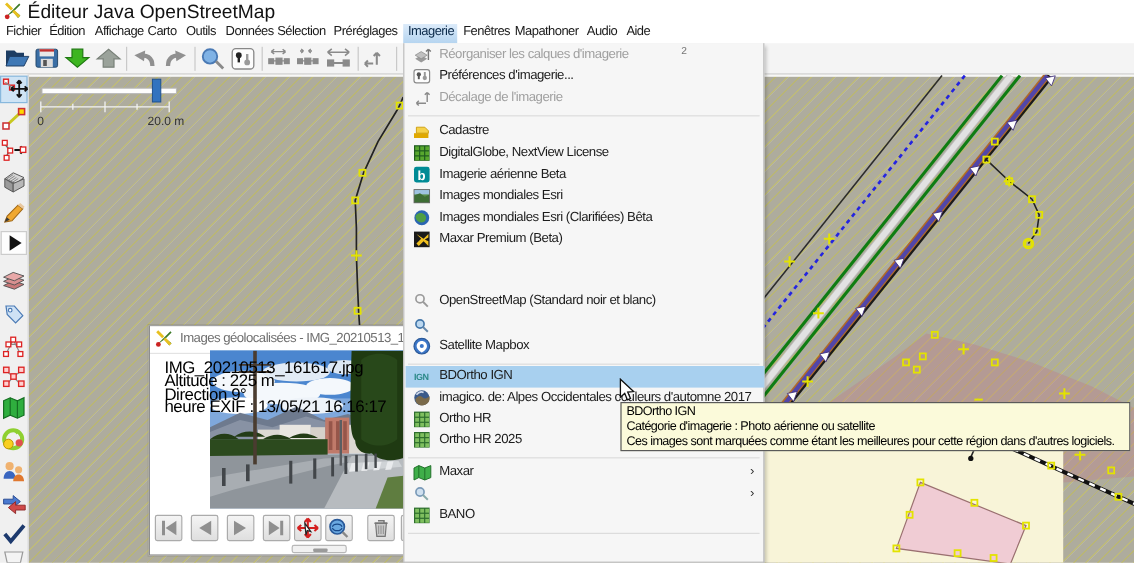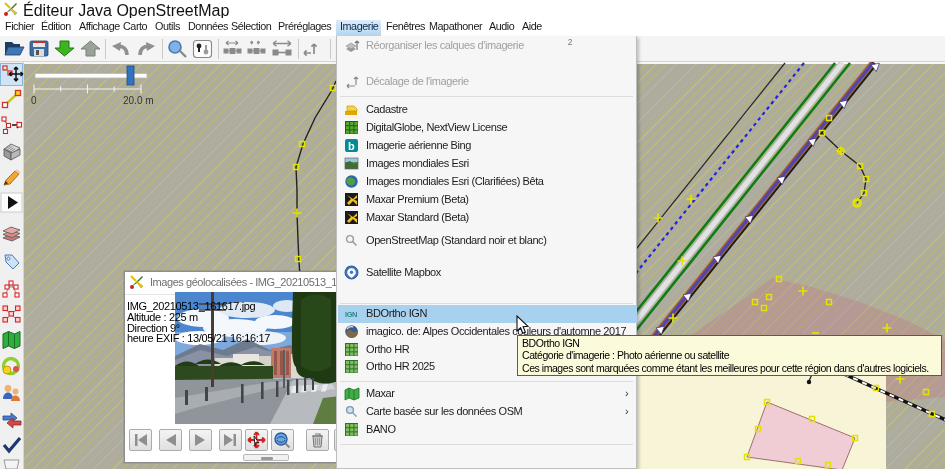--- a/index.html
+++ b/index.html
@@ -12,21 +12,21 @@
 .tsep{position:absolute;top:3px;width:1px;height:20px;background:#c9c9c9}
 #sidebar{position:absolute;left:0;top:62px;width:24px;height:407px;background:#f0f0f0;border-right:1px solid #d5d5d5}
 #map{position:absolute;left:24px;top:62px;width:921px;height:407px;background-color:#aeac9d;
  background-image:repeating-linear-gradient(135deg,rgba(198,193,70,.46) 0 1.1px,rgba(0,0,0,0) 1.1px 7px),
  repeating-linear-gradient(135deg,rgba(255,255,255,.10) 0 1.5px,rgba(0,0,0,0) 1.5px 14px);}
 #mapsvg{position:absolute;left:0;top:0}
 #photowin{position:absolute;left:124px;top:271px;width:216px;height:192px;background:#fff;border:1px solid #8e8e8e;box-shadow:0 0 0 1px rgba(0,0,0,.08)}
 #pwtitle{position:absolute;left:0;top:0;width:100%;height:23px;background:#fff;border-bottom:1px solid #e3e3e3;color:#6f6f6f;font-size:12px}
 #pwtitle .tx{position:absolute;left:25px;top:4px;white-space:nowrap;font-size:11px;letter-spacing:-0.45px}
 #photo{position:absolute;left:50px;top:20px;width:165px;height:132px;overflow:hidden;background:linear-gradient(#4687cf,#90b8e0 45%,#b8c8d8 55%)}
-#pwinfo{position:absolute;left:2px;top:29px;font-size:11px;letter-spacing:-0.35px;line-height:10.8px;color:#000;white-space:nowrap}
+#pwinfo{position:absolute;left:12px;top:29px;font-size:14px;letter-spacing:-0.35px;line-height:10.8px;color:#000;white-space:nowrap}
 .pbtn{position:absolute;width:23px;height:22px;background:linear-gradient(#f4f4f4,#dfdfdf);border:1px solid #ababab;border-radius:2px}
 #dropdown{position:absolute;left:336px;top:36px;width:301px;height:433px;background:#f6f6f6;border:1px solid #bdbdbd;border-top:none;box-shadow:2px 2px 3px rgba(0,0,0,.22)}
 .mi{position:absolute;left:1px;width:248px;height:18px;font-size:11px;letter-spacing:-0.4px;color:#1c1c1c;white-space:nowrap}
 .mi .tx{position:absolute;left:28px;top:2px}
 .mi .ico{position:absolute;left:6px;top:1px;width:16px;height:16px}
 .mi.gray .tx{color:#a0a0a0}
 .msep{position:absolute;left:3px;width:293px;height:1px;background:#dcdcdc}
 .sub{position:absolute;left:287px;top:2px;color:#333;font-size:11px}
 #hlrow{position:absolute;left:1px;top:269px;width:299px;height:18px;background:#a8d0ef}
 #tooltip{position:absolute;left:517px;top:335px;width:425px;height:41px;background:#fbfada;border:1px solid #5a5a5a;font-size:10.5px;letter-spacing:-0.45px;line-height:12.4px;color:#000;padding:1px 4px;white-space:nowrap}
@@ -410,20 +410,30 @@
 <div id="hlrow"></div>
 <div class="mi gray" style="top:1px">
       <span class="ico"><svg width="16" height="16">
           <path d="M2 11l5-3 5 3-5 3z" fill="#9a9a9a"></path>
           <path d="M2 8l5-3 5 3-5 3z" fill="#c0c0c0" stroke="#888" stroke-width=".6"></path>
           <path d="M13 3v9m0-9l-2 2m2-2l2 2" stroke="#777" stroke-width="1.2" fill="none"></path>
         </svg></span>
       <span class="tx">Réorganiser les calques d'imagerie</span>
       <span style="position:absolute;right:14px;top:0px;font-size:8.5px;color:#777">2</span>
     </div>
+<div class="mi" style="top:19px">
+      <span class="ico"><svg width="16" height="16">
+          <rect x="1" y="2" width="13" height="11" rx="2" fill="#fdfdfd" stroke="#8a8a8a"></rect>
+          <circle cx="5" cy="6" r="1.8" fill="#555"></circle>
+          <rect x="4.2" y="6" width="1.6" height="4" fill="#555"></rect>
+          <circle cx="10" cy="9" r="1.8" fill="#999"></circle>
+          <rect x="9.2" y="4" width="1.6" height="4" fill="#999"></rect>
+        </svg></span>
+      <span class="tx">Préférences d'imagerie...</span>
+    </div>
 <div class="mi gray" style="top:37px">
       <span class="ico"><svg width="16" height="16">
           <path d="M12 3v8m0-8l-2 2m2-2l2 2M11 12H3m0 0l2-2m-2 2l2 2" stroke="#8a8a8a" stroke-width="1.2" fill="none"></path>
         </svg></span>
       <span class="tx">Décalage de l'imagerie</span>
     </div>
 <div class="msep" style="top:60px"></div>
 <div class="mi" style="top:65px">
       <span class="ico"><svg width="16" height="16">
           <rect x="1" y="9" width="12" height="4" fill="#e0a800"></rect>
@@ -446,21 +456,21 @@
             <rect x="10.4" y="10.4" width="3.2" height="3.2"></rect>
           </g>
         </svg></span>
       <span class="tx">DigitalGlobe, NextView License</span>
     </div>
 <div class="mi" style="top:101px">
       <span class="ico"><svg width="16" height="16">
           <rect x="1" y="1" width="13" height="13" rx="2" fill="#008b95"></rect>
           <text x="4" y="12" font-size="11" font-weight="bold" fill="#fff" font-family="Liberation Sans">b</text>
         </svg></span>
-      <span class="tx">Imagerie aérienne Bing</span>
+      <span class="tx">Imagerie aérienne Beta</span>
     </div>
 <div class="mi" style="top:119px">
       <span class="ico"><svg width="16" height="16">
           <rect x="1" y="2" width="13" height="11" fill="#5a8f4a"></rect>
           <rect x="1" y="2" width="13" height="4" fill="#9fc3e0"></rect>
           <path d="M1 7l5-2 4 3 4-2v7H1z" fill="#3e6e35"></path>
           <rect x="1" y="2" width="13" height="11" fill="none" stroke="#666" stroke-width=".7"></rect>
         </svg></span>
       <span class="tx">Images mondiales Esri</span>
     </div>
@@ -471,41 +481,34 @@
         </svg></span>
       <span class="tx">Images mondiales Esri (Clarifiées) Bêta</span>
     </div>
 <div class="mi" style="top:155px">
       <span class="ico"><svg width="16" height="16">
           <rect x="1" y="1" width="13" height="13" fill="#1a1a1a"></rect>
           <path d="M3 3l4 4-4 4 2 2 4-4 4 4V9l-3-1.5L13 6V3l-4 4z" fill="#f0c020"></path>
         </svg></span>
       <span class="tx">Maxar Premium (Beta)</span>
     </div>
-<div class="mi" style="top:173px">
-      <span class="ico"><svg width="16" height="16">
-          <rect x="1" y="1" width="13" height="13" fill="#1a1a1a"></rect>
-          <path d="M3 3l4 4-4 4 2 2 4-4 4 4V9l-3-1.5L13 6V3l-4 4z" fill="#f0c020"></path>
-        </svg></span>
-      <span class="tx">Maxar Standard (Beta)</span>
-    </div>
-<div class="mi" style="top:196px">
+<div class="mi" style="top:206px">
       <span class="ico"><svg width="16" height="16">
           <circle cx="6" cy="6" r="3.4" fill="none" stroke="#9a9a9a" stroke-width="1.4"></circle>
           <path d="M8.5 8.5l4 4" stroke="#9a9a9a" stroke-width="1.6"></path>
         </svg></span>
       <span class="tx">OpenStreetMap (Standard noir et blanc)</span>
     </div>
 <div class="mi" style="top:227px">
       <span class="ico"><svg width="16" height="16">
           <circle cx="6" cy="6" r="3.4" fill="#bcd8f0" stroke="#4477aa" stroke-width="1.4"></circle>
           <path d="M8.5 8.5l4 4" stroke="#6688aa" stroke-width="1.6"></path>
         </svg></span>
     </div>
-<div class="mi" style="top:228px">
+<div class="mi" style="top:244px">
       <span class="ico"><svg width="16" height="16">
           <circle cx="7.5" cy="7.5" r="6.5" fill="#3b76c8"></circle>
           <circle cx="7.5" cy="7.5" r="6.5" fill="none" stroke="#2b5a9a"></circle>
           <path d="M7.5 3.2c2.4 0 4.3 1.9 4.3 4.3 0 2.9-4.3 5.3-4.3 5.3S3.2 10.4 3.2 7.5c0-2.4 1.9-4.3 4.3-4.3z" fill="#fff"></path>
           <circle cx="7.5" cy="7.3" r="1.7" fill="#3b76c8"></circle>
         </svg></span>
       <span class="tx">Satellite Mapbox</span>
     </div>
 <div class="msep" style="top:267px"></div>
 <div class="mi" style="top:269px">
@@ -563,21 +566,20 @@
           <path d="M5 2v10M10 4v10" stroke="#1e6e28" stroke-width=".8"></path>
         </svg></span>
       <span class="tx">Maxar</span>
       <span class="sub">›</span>
     </div>
 <div class="mi" style="top:367px">
       <span class="ico"><svg width="16" height="16">
           <circle cx="6" cy="6" r="3.4" fill="#cfe0ef" stroke="#7a9ab8" stroke-width="1.4"></circle>
           <path d="M8.5 8.5l4 4" stroke="#8aa" stroke-width="1.6"></path>
         </svg></span>
-      <span class="tx">Carte basée sur les données OSM</span>
       <span class="sub">›</span>
     </div>
 <div class="mi" style="top:385px">
       <span class="ico"><svg width="16" height="16">
           <rect x="1" y="1" width="13" height="13" fill="#2e6e2e"></rect>
           <g fill="#7fbf5f">
             <rect x="2" y="2" width="3.2" height="3.2"></rect>
             <rect x="6.2" y="2" width="3.2" height="3.2"></rect>
             <rect x="10.4" y="2" width="3.2" height="3.2"></rect>
             <rect x="2" y="6.2" width="3.2" height="3.2"></rect>

